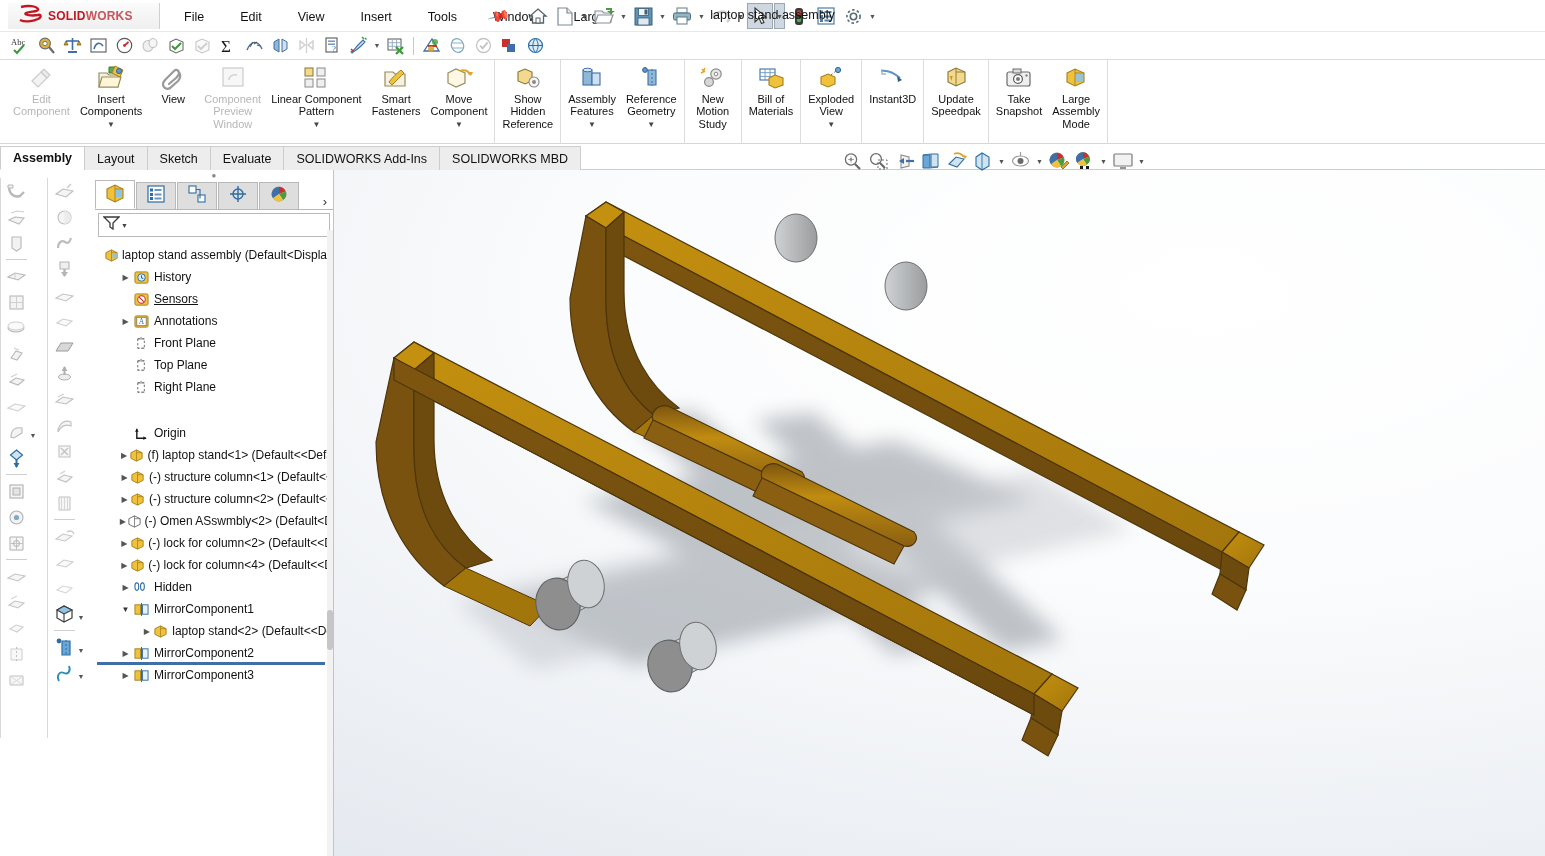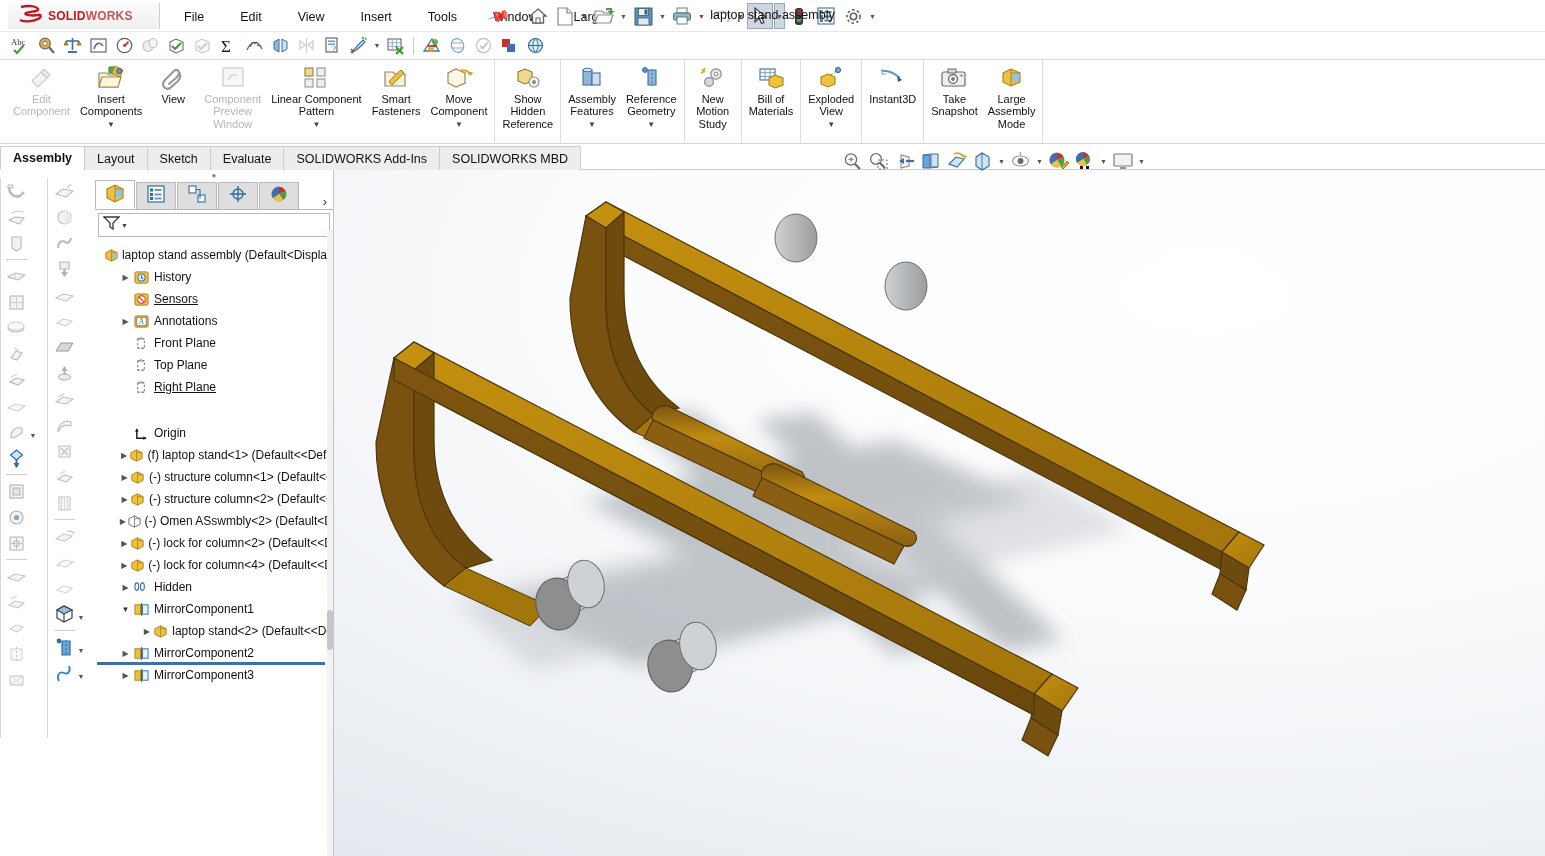--- a/index.html
+++ b/index.html
@@ -523,20 +523,34 @@
           <svg width="30" height="22" viewBox="0 0 30 22">
               <path d="M3 4 C9 3 16 6 22 11" fill="none" stroke="#5d93c9" stroke-width="2"></path>
               <path d="M24 13 l-5 -4 l1 6z" fill="#2e5f8c"></path>
               <path d="M4 2 l0 5 l4 0" fill="none" stroke="#9ab8d2" stroke-width="1.4"></path>
             </svg>
         </div>
         <div class="lbl">Instant3D</div>
       </div>
     </div>
 
+    <div class="rgroup">
+      <div class="rbtn">
+        <div class="ico">
+          <svg width="26" height="24" viewBox="0 0 26 24">
+              <path d="M5 6 l8-4 l9 4 v10 l-9 4 l-8-4z" fill="#f3d98d" stroke="#8a7433" stroke-width="1.1"></path>
+              <path d="M13 2 v18" stroke="#8a7433" stroke-width=".9"></path>
+              <path d="M13 6 l9 0" stroke="#8a7433" stroke-width=".9"></path>
+              <path d="M7 10 l2.6 0 l-1.3 5z" fill="#d4900f"></path>
+            </svg>
+        </div>
+        <div class="lbl">Update
+Speedpak</div>
+      </div>
+    </div>
 
     <div class="rgroup">
       <div class="rbtn">
         <div class="ico">
           <svg width="28" height="22" viewBox="0 0 28 22">
               <rect x="2" y="5" width="23" height="14" rx="2" fill="#efefef" stroke="#6a6a6a" stroke-width="1.2"></rect>
               <rect x="8" y="2" width="8" height="4" fill="#dcdcdc" stroke="#6a6a6a" stroke-width="1"></rect>
               <circle cx="13" cy="12" r="4.4" fill="#fff" stroke="#5a5a5a" stroke-width="1.2"></circle>
               <circle cx="13" cy="12" r="2" fill="#7a7a7a"></circle>
               <circle cx="21.5" cy="8.5" r="1.2" fill="#8a8a8a"></circle>
@@ -950,21 +964,21 @@
           <span class="tw"></span>
           <span class="ticon">
             <svg width="15" height="15" viewBox="0 0 16 16">
               <path d="M4 3 h7 v10 h-7z" fill="none" stroke="#6a6a6a" stroke-width="1" stroke-dasharray="2.5 2"></path>
               <path d="M4 3 h2 M9 3 h2 M4 13 h2 M9 13 h2" stroke="#6a6a6a" stroke-width="1"></path>
               <path d="M7.5 1 v3" stroke="#6a6a6a" stroke-width="1"></path>
             </svg>
           </span>
           <span class="tlabel">Top Plane</span>
         </div>
-        <div class="trow" style="padding-left: 22px; text-decoration: underline;">
+        <div class="trow" style="padding-left: 22px;">
           <span class="tw"></span>
           <span class="ticon">
             <svg width="15" height="15" viewBox="0 0 16 16">
               <path d="M4 3 h7 v10 h-7z" fill="none" stroke="#6a6a6a" stroke-width="1" stroke-dasharray="2.5 2"></path>
               <path d="M4 3 h2 M9 3 h2 M4 13 h2 M9 13 h2" stroke="#6a6a6a" stroke-width="1"></path>
               <path d="M7.5 1 v3" stroke="#6a6a6a" stroke-width="1"></path>
             </svg>
           </span>
           <span class="tlabel">Right Plane</span>
         </div>

